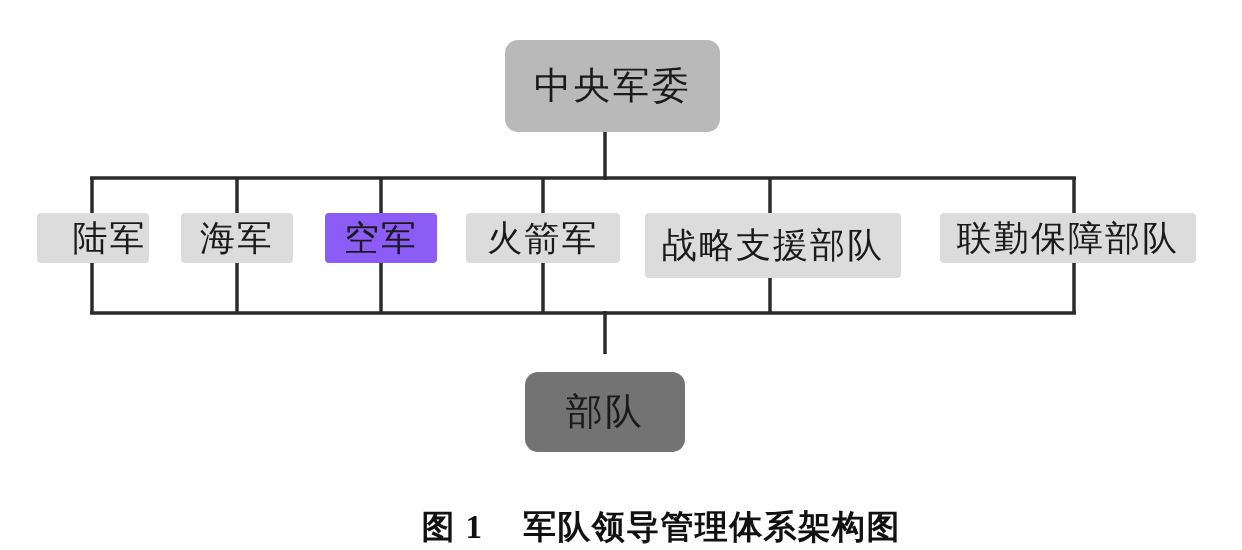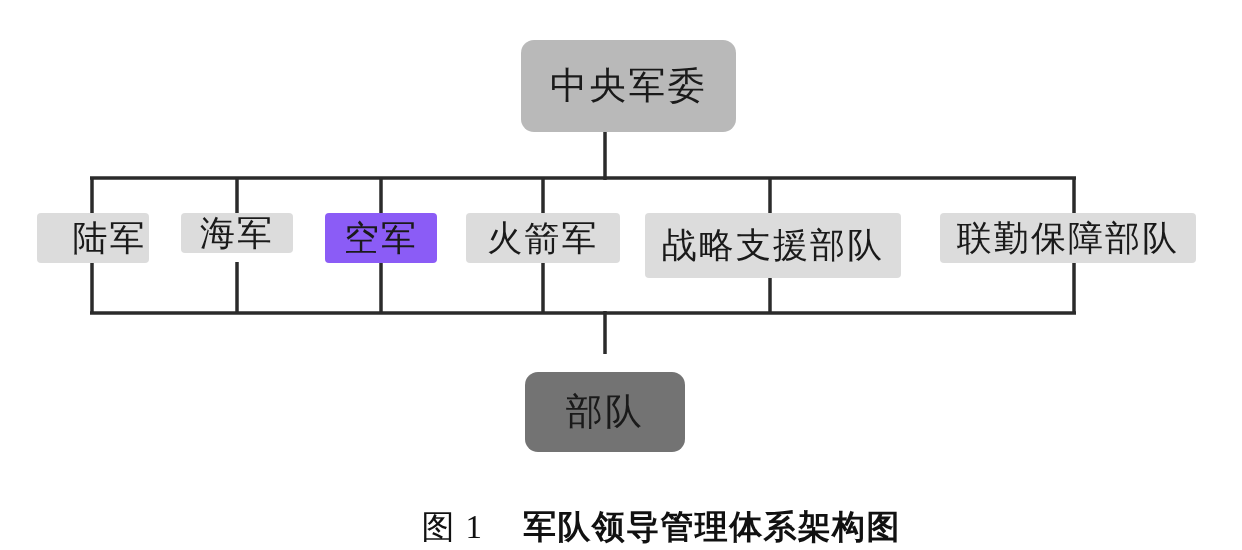--- a/index.html
+++ b/index.html
@@ -52,21 +52,21 @@
     text-align: center;
     font-family: "Liberation Serif", "DejaVu Serif", serif;
     font-weight: bold;
     font-size: 33px;
     color: #111111;
     letter-spacing: 0.04em;
     white-space: pre;
     user-select: none;
   }
   .caption-num {
-    font-weight: normal;
+    font-weight: bold;
     margin-left: 42px;
   }
   .caption-gap {
     display: inline-block;
     width: 40px;
   }
 </style>
 </head>
 <body>
 
@@ -86,29 +86,29 @@
       <line x1="237" y1="262" x2="237" y2="313"></line>
       <line x1="381" y1="262" x2="381" y2="313"></line>
       <line x1="543" y1="262" x2="543" y2="313"></line>
       <line x1="770" y1="262" x2="770" y2="313"></line>
       <line x1="1074" y1="262" x2="1074" y2="313"></line>
       <line x1="90" y1="313" x2="1076" y2="313"></line>
       <line x1="605" y1="311" x2="605" y2="354"></line>
     </g>
   </svg>
 
-  <div class="node-box node-root" style="left:505px; top:40px; width:215px; height:92px; background:#b9b9b9;margin-left:16px;">
+  <div class="node-box node-root" style="left:505px; top:40px; width:215px; height:92px; background:#b9b9b9;">
     <span>中央军委</span>
   </div>
 
   <div class="node-box node-leaf" style="left:37px; top:213px; width:112px; height:50px; background:#dcdcdc;padding-left:33px;">
     <span>陆军</span>
   </div>
 
-  <div class="node-box node-leaf" style="left:181px; top:213px; width:112px; height:40px; background:#dcdcdc;">
+  <div class="node-box node-leaf" style="left:181px; top:213px; width:112px; height:50px; background:#dcdcdc;">
     <span>海军</span>
   </div>
 
   <div class="node-box node-leaf" style="left:325px; top:213px; width:112px; height:50px; background:#8b5cf6;">
     <span>空军</span>
   </div>
 
   <div class="node-box node-leaf" style="left:466px; top:213px; width:154px; height:50px; background:#dcdcdc;">
     <span>火箭军</span>
   </div>

